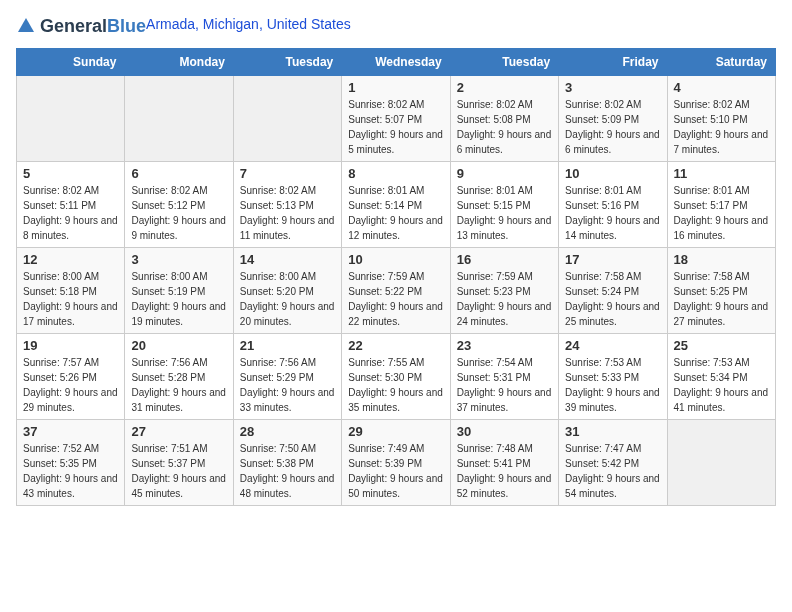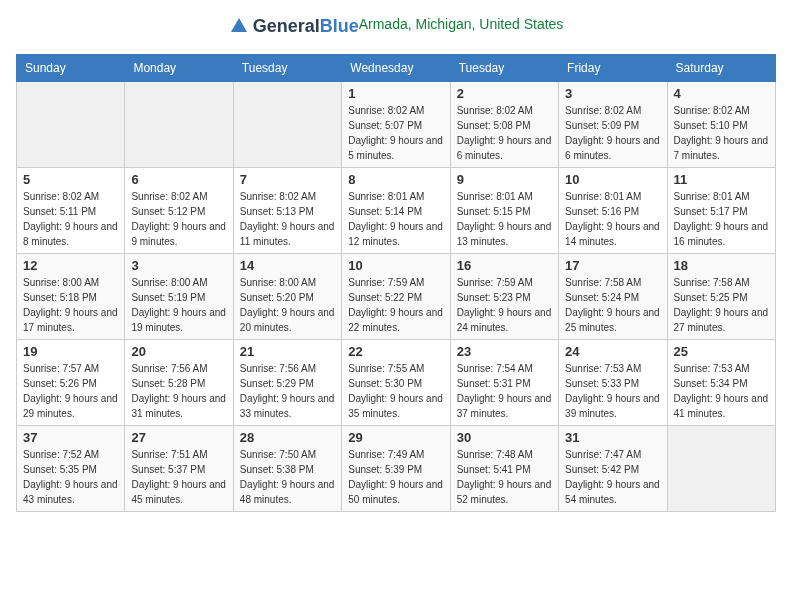--- a/index.html
+++ b/index.html
@@ -5,23 +5,23 @@
     * { box-sizing: border-box; margin: 0; padding: 0; }
     body {
       font-family: Arial, sans-serif;
       background: #fff;
       width: 792px;
       min-height: 612px;
       padding: 16px;
     }
     .header {
       display: flex;
-      justify-content: center;
+      justify-content: flex-start;
       align-items: flex-start;
-      margin-bottom: 18px;
+      margin-bottom: 12px;
     }
     .logo {
       display: flex;
       align-items: center;
       gap: 4px;
     }
     .logo-text-general {
       font-size: 18px;
       font-weight: bold;
       color: #2c3e50;
@@ -40,34 +40,34 @@
     .title-section {
       text-align: right;
     }
     .month-title {
       font-size: 32px;
       font-weight: bold;
       color: #2c3e50;
     }
     .location {
       font-size: 14px;
-      color: #15803d;
+      color: #1d4ed8;
     }
     table {
       width: 100%;
       border-collapse: collapse;
       font-size: 11px;
     }
     thead tr th {
       background: #3a7abf;
       color: #fff;
-      font-weight: normal;
+      font-weight: bold;
       font-size: 12px;
       padding: 6px 8px;
-      text-align: left;
+      text-align: right;
       border: 1px solid #3a7abf;
     }
     tbody tr td {
       border: 1px solid #ccc;
       vertical-align: top;
       padding: 4px 6px;
       min-height: 72px;
       height: 80px;
       width: 14.28%;
       color: #333;

